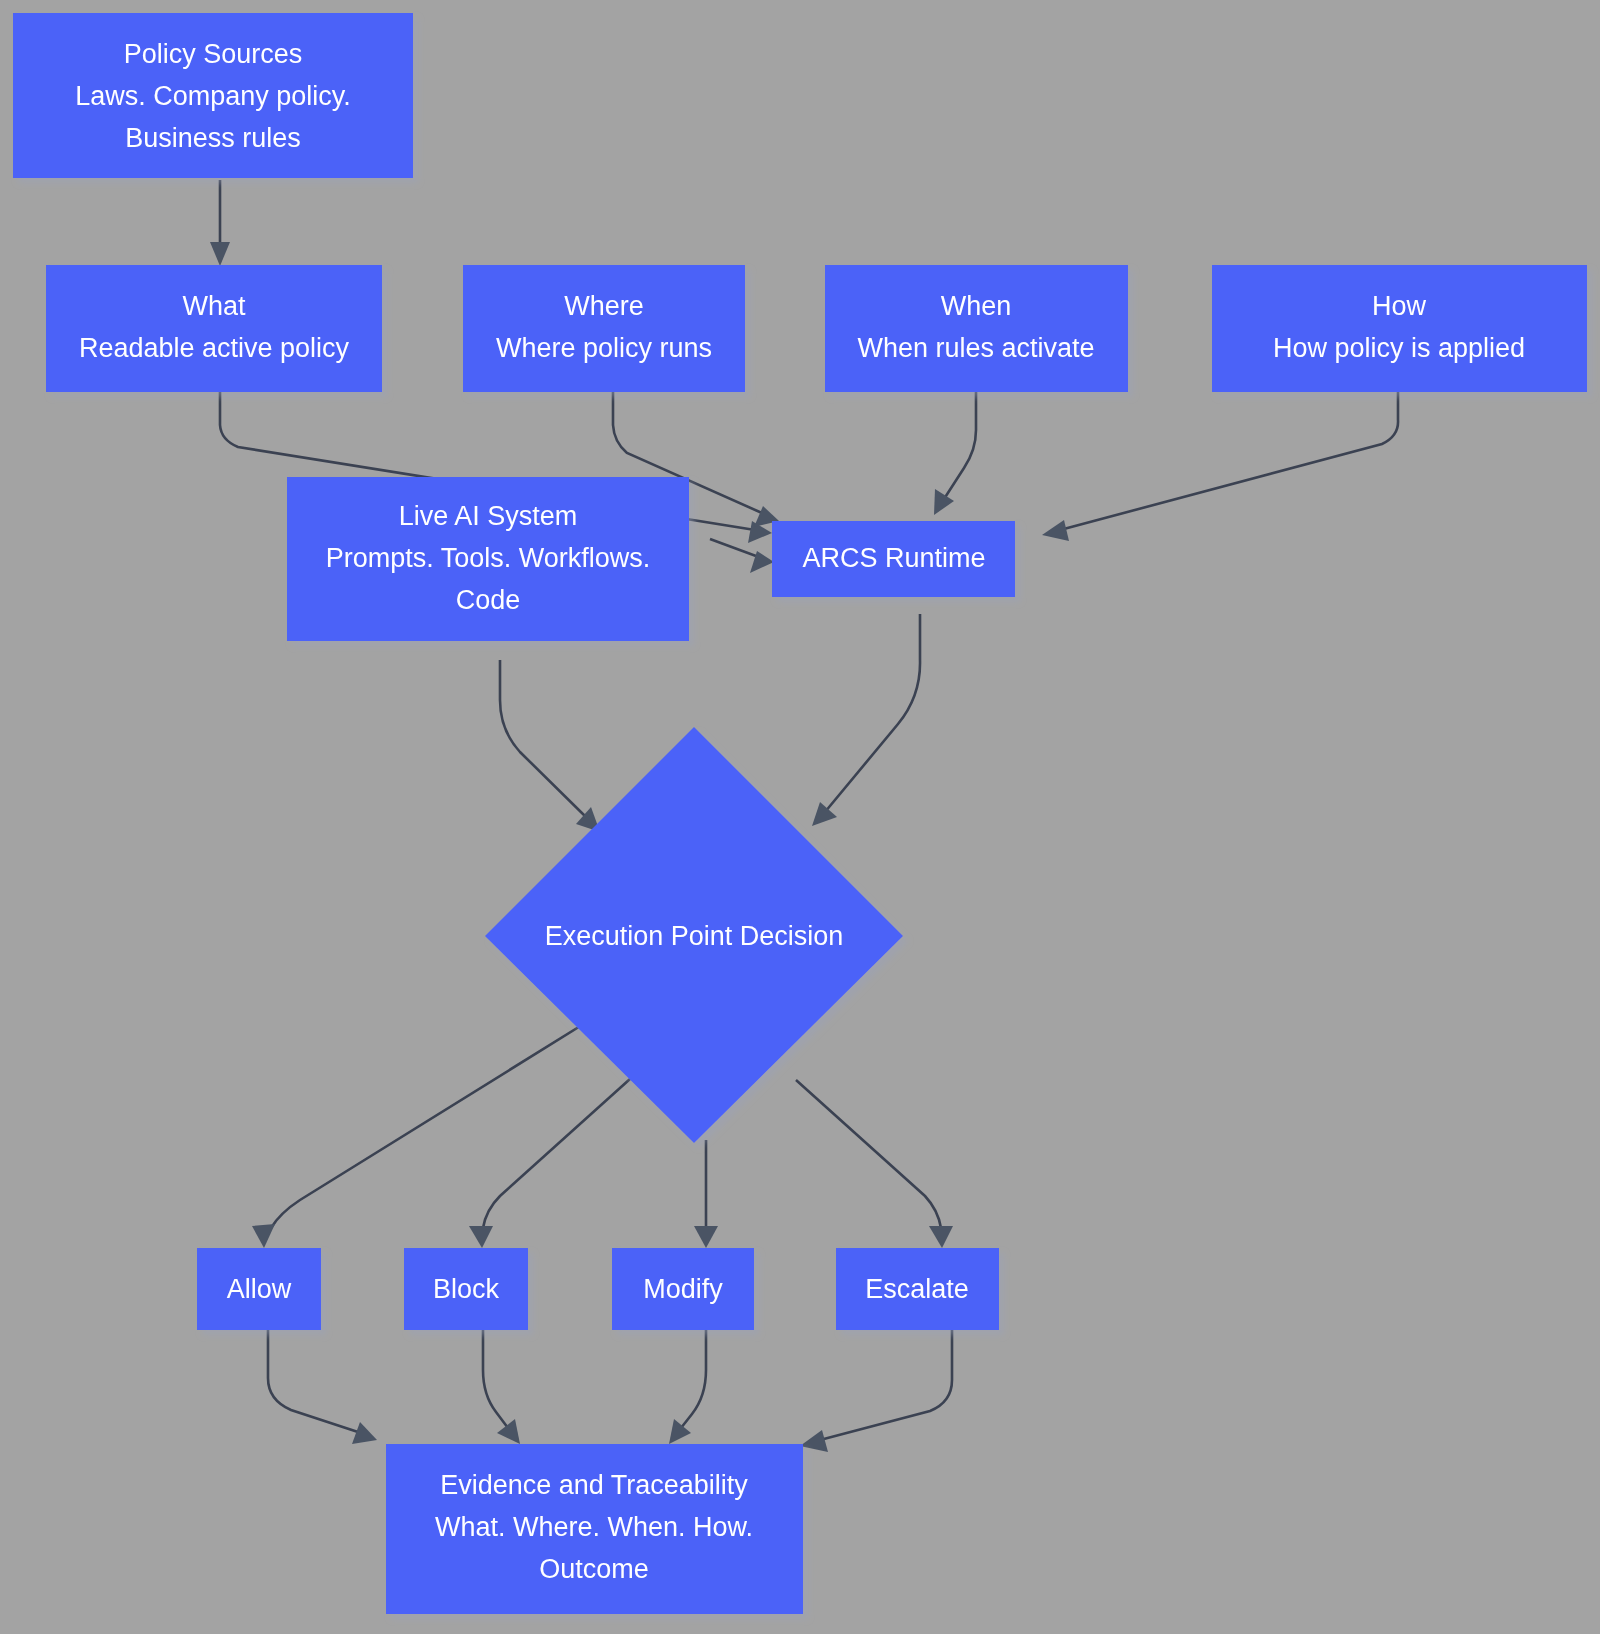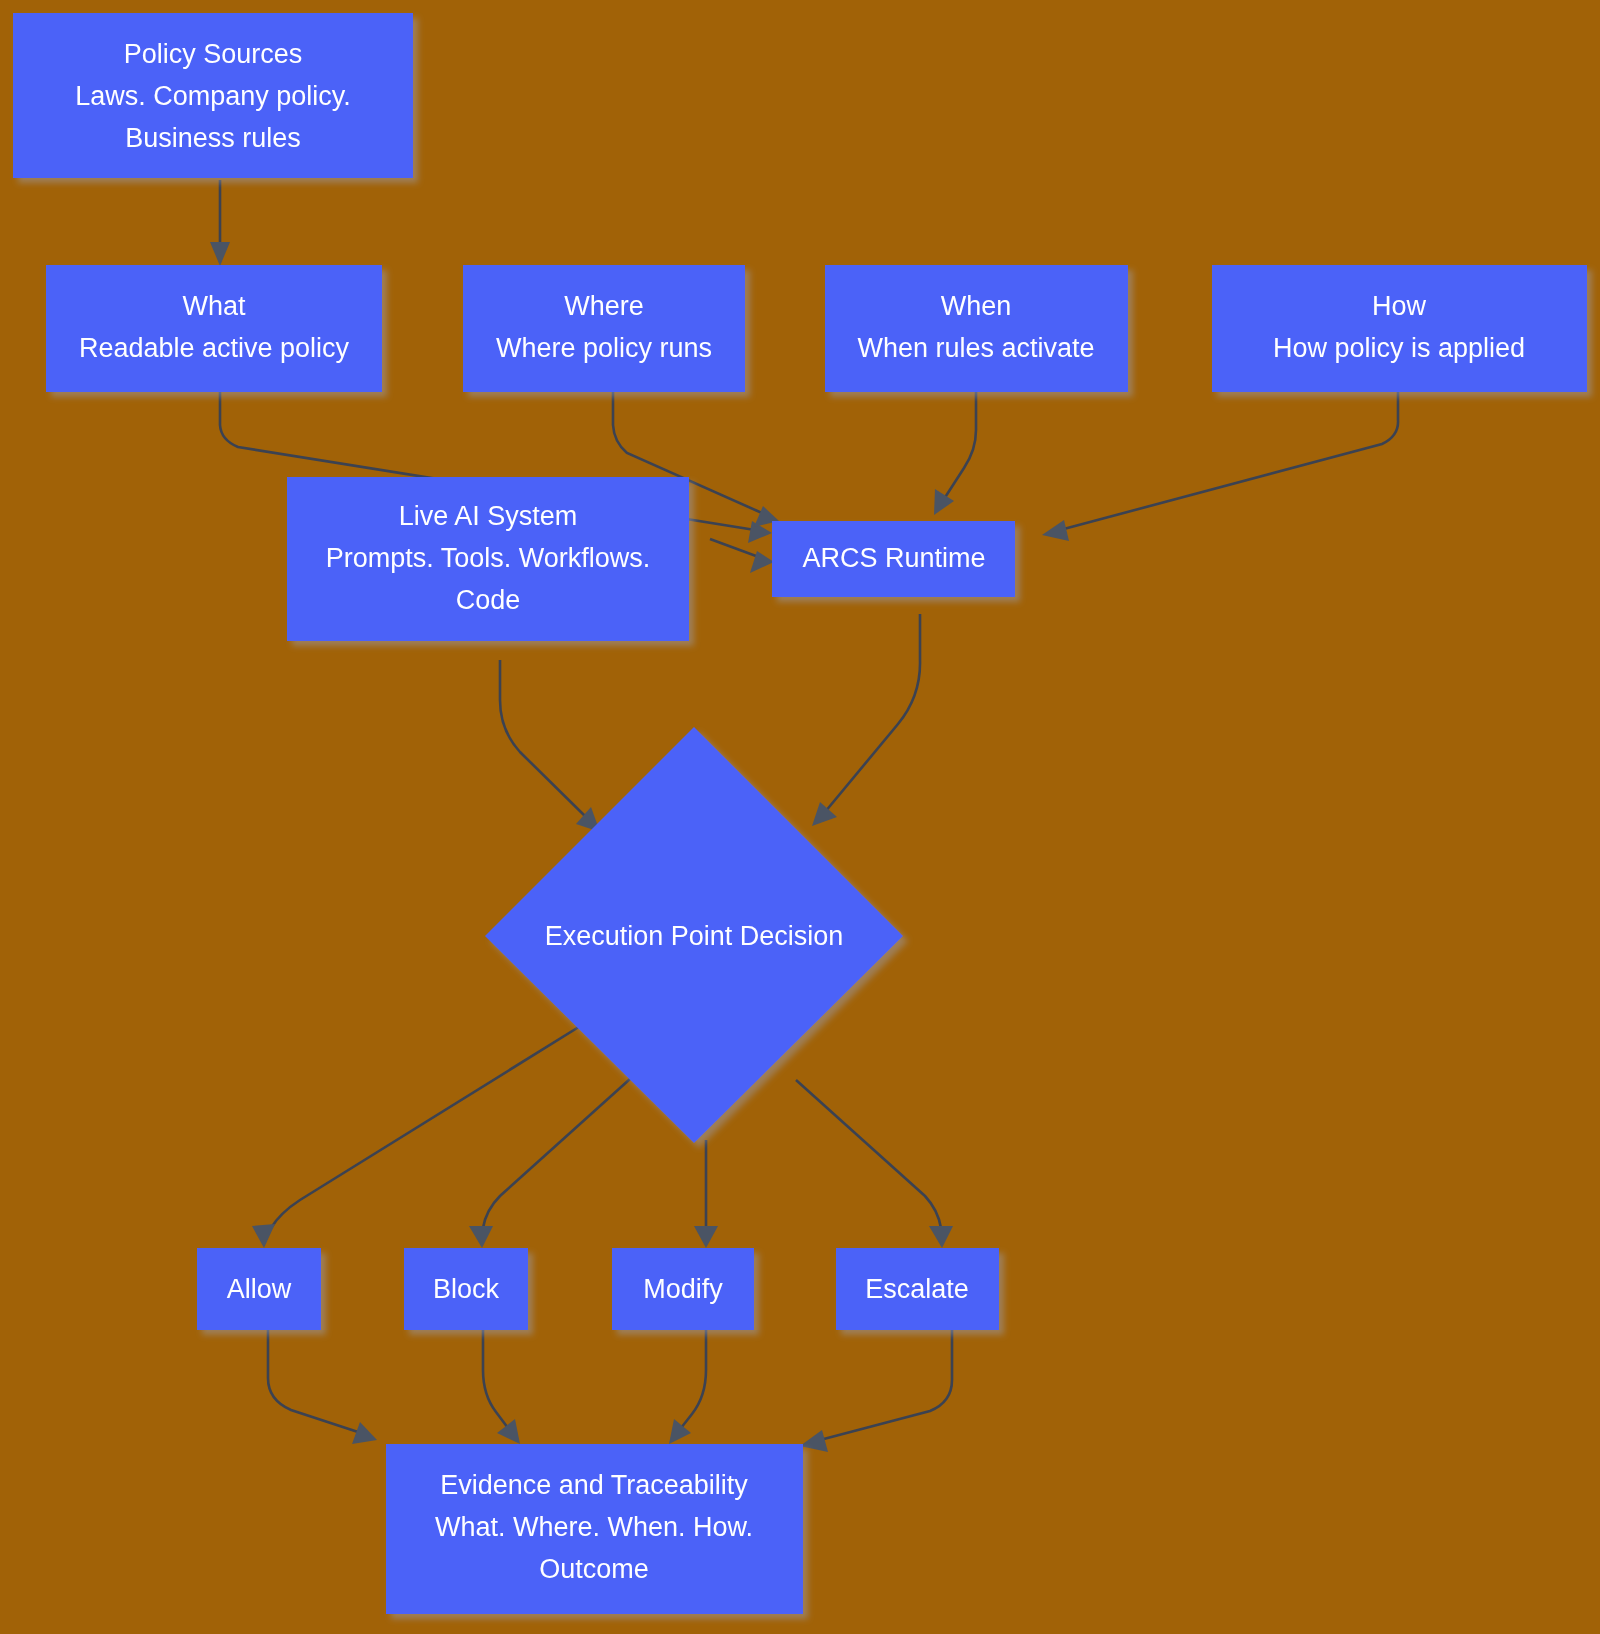--- a/index.html
+++ b/index.html
@@ -7,21 +7,21 @@
     padding: 0;
     background: #eceefa;
   }
   body {
     font-family: "Liberation Sans", sans-serif;
   }
   #flow-root {
     position: relative;
     width: 1600px;
     height: 1634px;
-    background: #a16207;
+    background: #a3a3a3;
     overflow: hidden;
     text-align: center;
   }
   svg#flow-svg {
     position: absolute;
     left: 0;
     top: 0;
     width: 1600px;
     height: 1634px;
     display: block;

